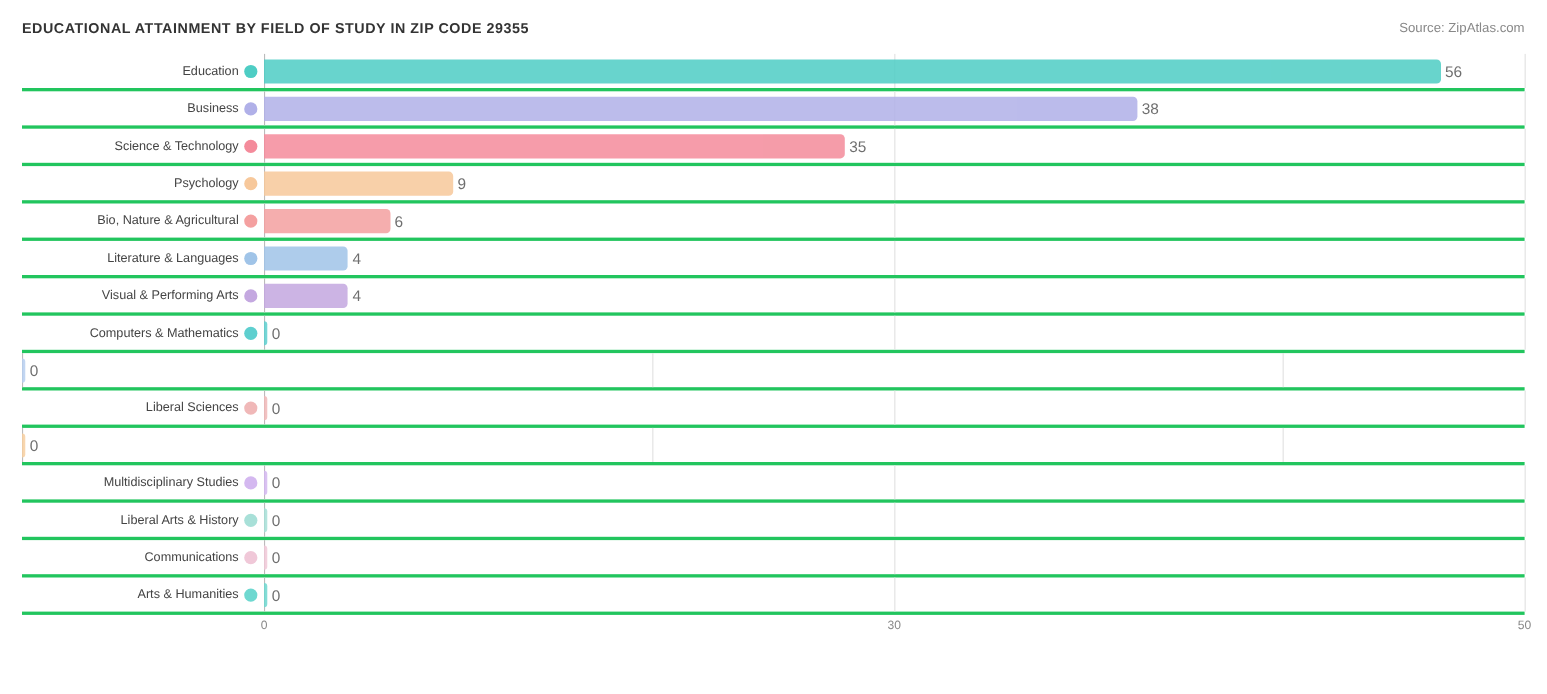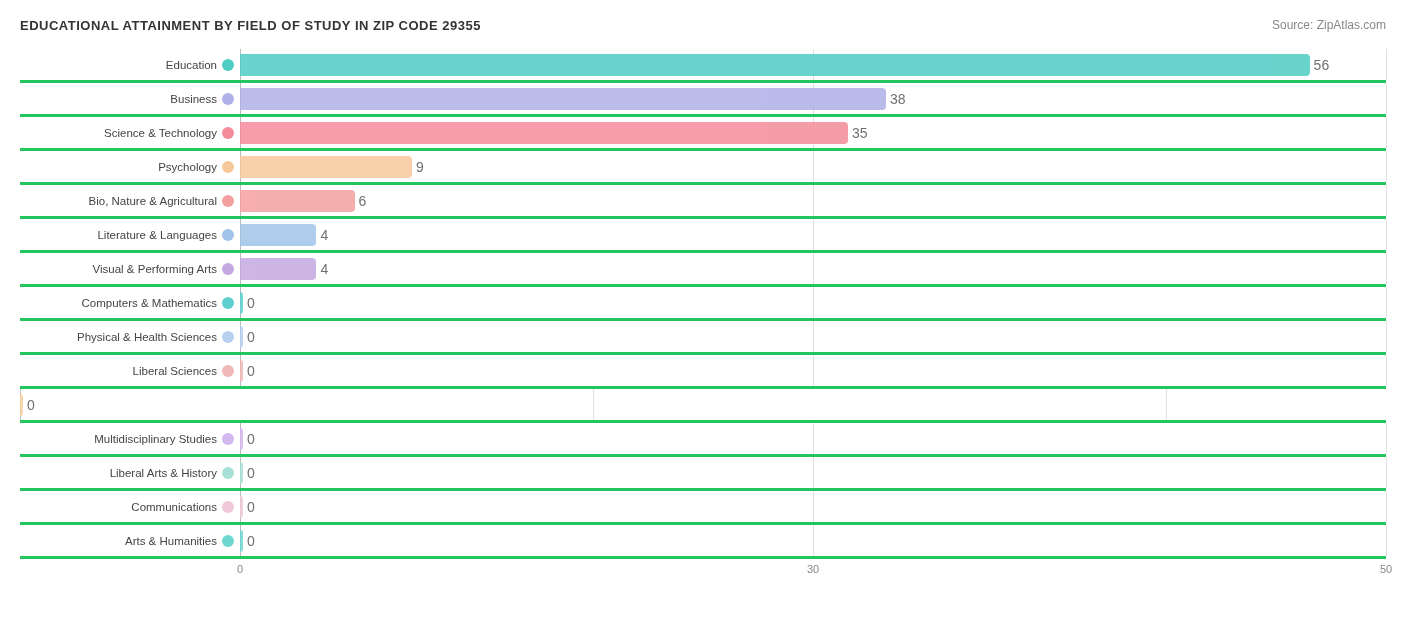--- a/index.html
+++ b/index.html
@@ -139,35 +139,35 @@
         </div>
         <div class="bar-row">
           <div class="bar-label">
             <span class="label-text">Business</span>
             <span class="label-dot" style="background: rgb(176, 176, 232);"></span>
           </div>
           <div class="bar-track">
             <div class="grid-line" style="left: 0px; background: rgb(187, 187, 187);"></div>
             <div class="grid-line" style="left: 573px; background: rgb(224, 224, 224);"></div>
             <div class="grid-line" style="left: 1146px; background: rgb(224, 224, 224);"></div>
-            <div class="bar-fill" style="width: 646px; background: rgb(176, 176, 232); opacity: 0.85;">
+            <div class="bar-fill" style="width: 794px; background: rgb(176, 176, 232); opacity: 0.85;">
               <span class="bar-value">38</span>
             </div>
           </div>
         </div>
         <div class="bar-row">
           <div class="bar-label">
             <span class="label-text">Science &amp; Technology</span>
             <span class="label-dot" style="background: rgb(244, 139, 155);"></span>
           </div>
           <div class="bar-track">
             <div class="grid-line" style="left: 0px; background: rgb(187, 187, 187);"></div>
             <div class="grid-line" style="left: 573px; background: rgb(224, 224, 224);"></div>
             <div class="grid-line" style="left: 1146px; background: rgb(224, 224, 224);"></div>
-            <div class="bar-fill" style="width: 608px; background: rgb(244, 139, 155); opacity: 0.85;">
+            <div class="bar-fill" style="width: 528px; background: rgb(244, 139, 155); opacity: 0.85;">
               <span class="bar-value">35</span>
             </div>
           </div>
         </div>
         <div class="bar-row">
           <div class="bar-label">
             <span class="label-text">Psychology</span>
             <span class="label-dot" style="background: rgb(247, 200, 155);"></span>
           </div>
           <div class="bar-track">
@@ -229,24 +229,20 @@
           <div class="bar-track">
             <div class="grid-line" style="left: 0px; background: rgb(187, 187, 187);"></div>
             <div class="grid-line" style="left: 573px; background: rgb(224, 224, 224);"></div>
             <div class="grid-line" style="left: 1146px; background: rgb(224, 224, 224);"></div>
             <div class="bar-fill" style="width: 3px; background: rgb(94, 207, 207); opacity: 0.85;">
               <span class="bar-value">0</span>
             </div>
           </div>
         </div>
         <div class="bar-row">
-          <div class="bar-label">
-            <span class="label-text">Physical &amp; Health Sciences</span>
-            <span class="label-dot" style="background: rgb(184, 208, 240);"></span>
-          </div>
           <div class="bar-track">
             <div class="grid-line" style="left: 0px; background: rgb(187, 187, 187);"></div>
             <div class="grid-line" style="left: 573px; background: rgb(224, 224, 224);"></div>
             <div class="grid-line" style="left: 1146px; background: rgb(224, 224, 224);"></div>
             <div class="bar-fill" style="width: 3px; background: rgb(184, 208, 240); opacity: 0.85;">
               <span class="bar-value">0</span>
             </div>
           </div>
         </div>
         <div class="bar-row">

